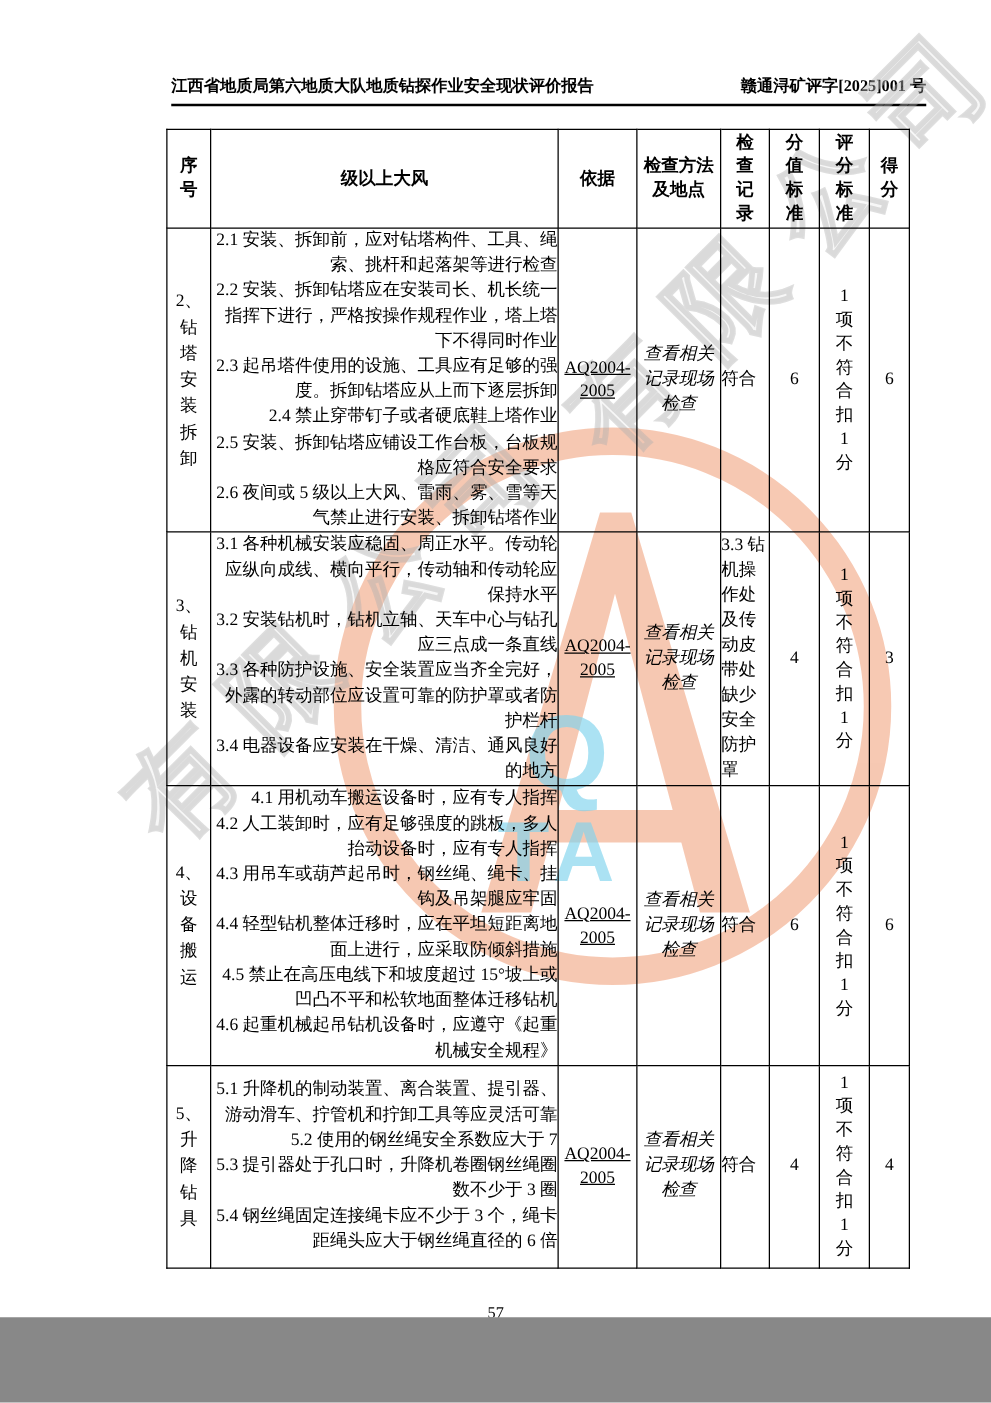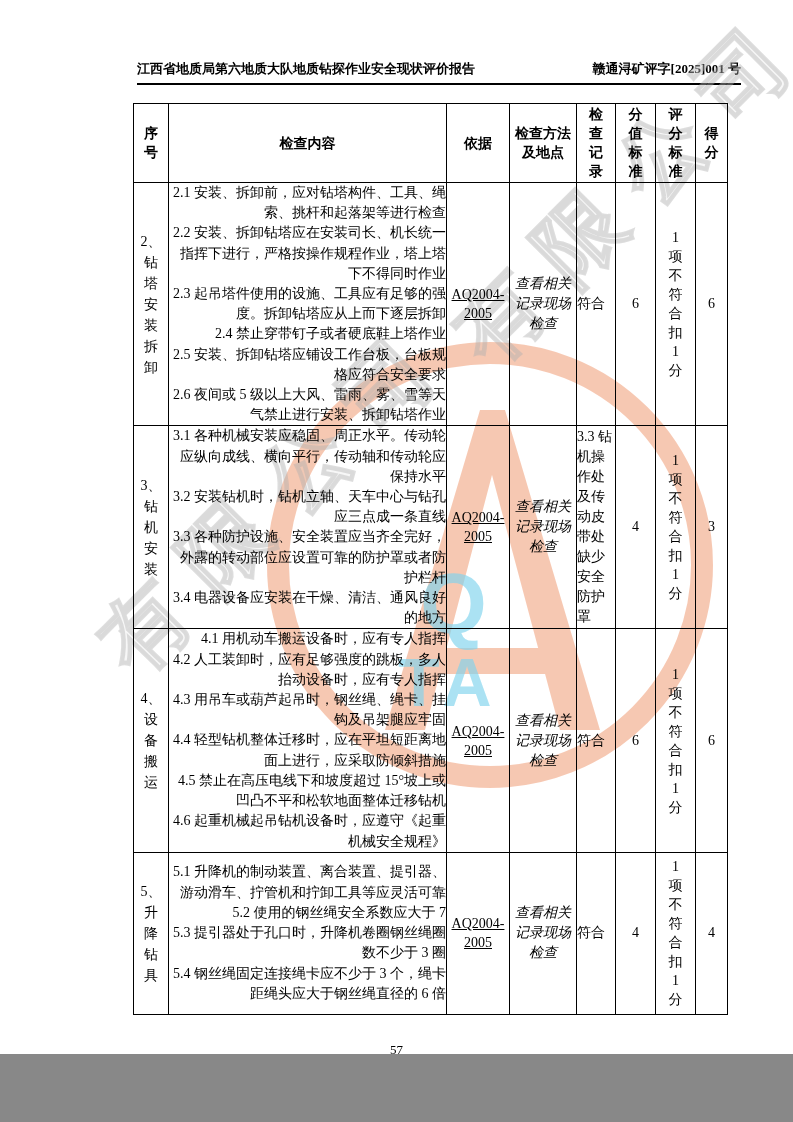--- a/index.html
+++ b/index.html
@@ -98,21 +98,21 @@
         <col style="width:67px">
       <col style="width:39px">
         <col style="width:40px">
         <col style="width:40px">
         <col style="width:32px">
     </colgroup>
     <tbody>
         <tr style="height:79px">
       <th class="hdr">序
 号</th>
-      <th class="hdr">检查内容</th>
+      <th class="hdr">级以上大风</th>
       <th class="hdr">依据</th>
       <th class="hdr">检查方法及地点</th>
       <th class="hdr">检
 查
 记
 录</th>
       <th class="hdr">分
 值
 标
 准</th>

